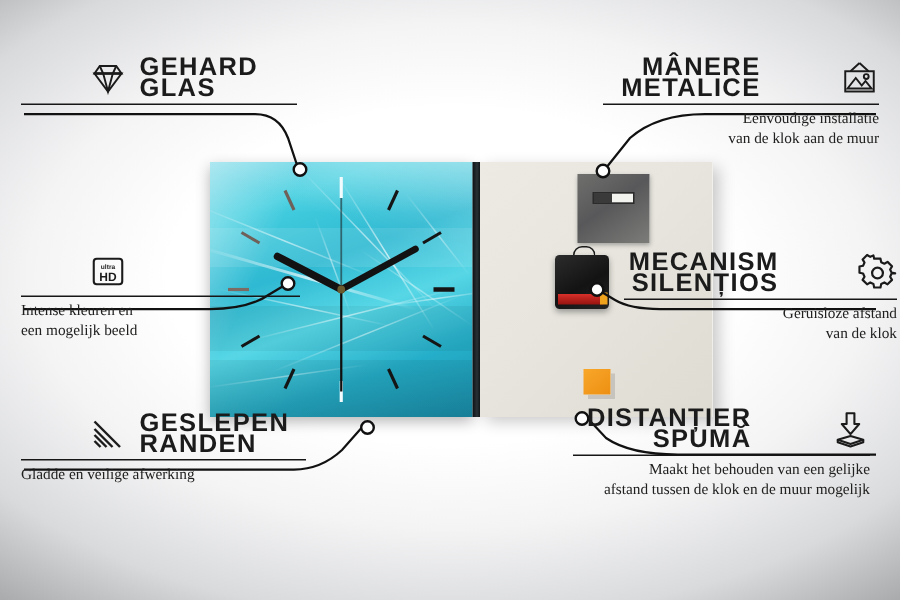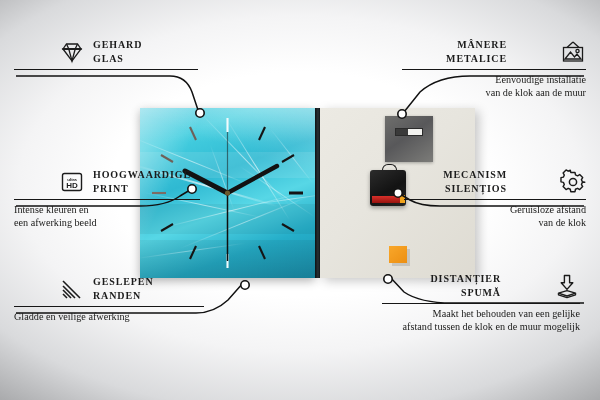--- a/index.html
+++ b/index.html
@@ -11,43 +11,43 @@
   #stage{position:relative;width:600px;height:400px;overflow:hidden;
     background:
       radial-gradient(ellipse 78% 70% at 50% 46%, #ffffff 0%, #ffffff 40%, #f4f4f5 60%, #d9dadc 82%, #aaabad 100%);
   }
 
   
   .feature{position:absolute;}
   .f-head{display:flex;align-items:center;gap:8px;}
   .f-head.right{flex-direction:row;justify-content:flex-end;}
   .f-title{
-    font-family:Liberation Serif, serif;
-    font-weight:700;font-size:10px;line-height:14px;
+    font-family:Liberation Sans, sans-serif;
+    font-weight:700;font-size:17px;line-height:14px;
     letter-spacing:.9px;color:#1b1b1b;text-transform:uppercase;
     white-space:pre-line;
   }
   .f-title.ra{text-align:right;}
   .rule{height:1.4px;background:#161616;margin-top:3px;}
   .f-desc{
     font-family:"Liberation Serif", serif;
     font-size:10.2px;line-height:12.4px;color:#20201f;
     margin-top:4px;white-space:pre-line;
   }
   .f-desc.ra{text-align:right;}
   .ico{width:26px;height:26px;flex:0 0 26px;display:block;margin-left:45px;}
   .ico svg{display:block;width:26px;height:26px;}
 
   
   #feat-gehard-glas{left:14px;top:38px;width:184px;}
   #feat-hd-print{left:14px;top:168px;width:186px;}
   #feat-geslepen-randen{left:14px;top:275px;width:190px;}
   
   #feat-manere-metalice{left:402px;top:38px;width:184px;}
-  #feat-mecanism{left:404px;top:168px;width:182px;}
+  #feat-mecanism{left:416px;top:168px;width:182px;}
   #feat-distantier{left:382px;top:272px;width:198px;}
 
   
   #wires{position:absolute;left:0;top:0;width:600px;height:400px;pointer-events:none;}
 
   
   #clock-panel{
     position:absolute;left:140px;top:108px;width:175px;height:170px;
     background:
       linear-gradient(115deg, rgba(255,255,255,.45) 0%, rgba(255,255,255,0) 26%),
@@ -199,26 +199,24 @@
 
   <div class="feature" id="feat-hd-print">
     <div class="f-head">
       <span class="ico">
         <svg viewBox="0 0 26 26">
           <rect x="3.5" y="4.5" width="19" height="17" rx="2" fill="none" stroke="#1b1b1b" stroke-width="1.4"></rect>
           <text x="13" y="11.6" font-family="Liberation Sans, sans-serif" font-size="4.4" font-weight="700" text-anchor="middle" fill="#1b1b1b">ultra</text>
           <text x="13" y="19" font-family="Liberation Sans, sans-serif" font-size="8" font-weight="700" text-anchor="middle" fill="#1b1b1b">HD</text>
         </svg>
       </span>
-      <span class="f-title">HOOGWAARDIGE
-PRINT</span>
     </div>
     <div class="rule"></div>
     <div class="f-desc">Intense kleuren en
-een afwerking beeld</div>
+een mogelijk beeld</div>
   </div>
 
   <div class="feature" id="feat-manere-metalice">
     <div class="f-head right">
       <span class="f-title ra">MÂNERE
 METALICE</span>
       <span class="ico">
         <svg viewBox="0 0 26 26">
             <g fill="none" stroke="#1b1b1b" stroke-width="1.3">
           <rect x="3.5" y="8.5" width="19" height="13.5"></rect>

